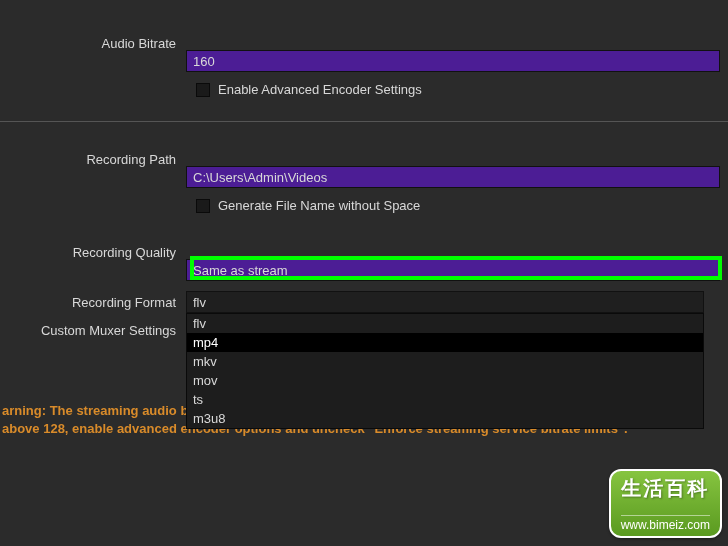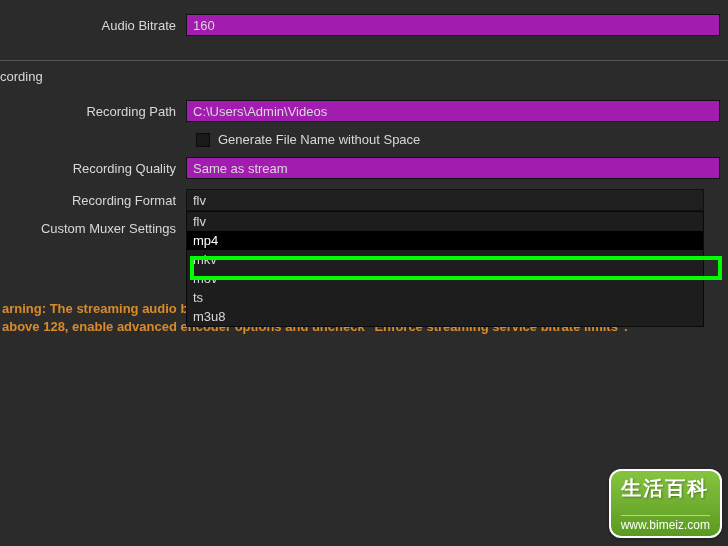--- a/index.html
+++ b/index.html
@@ -26,28 +26,29 @@
       margin-bottom: 10px;
     }
     .form-label {
       width: 186px;
       text-align: right;
       padding-right: 10px;
       color: #d8d8d8;
     }
     .form-input {
       flex: 1;
-      background: #a21caf;
+      background: #4c1d95;
       border: 1px solid #111;
       color: #d8d8d8;
       height: 22px;
       padding: 10px 6px;
       font-family: inherit;
       font-size: 13px;
       margin-right: 8px;
+      margin-top: 36px;
     }
     .checkbox-row {
       display: flex;
       align-items: center;
       margin-bottom: 10px;
       padding-left: 196px;
     }
     .checkbox-box {
       width: 14px;
       height: 14px;
@@ -152,24 +153,27 @@
   </style>
 </head>
 <body>
 
 <div class="form-area">
   <div class="form-row">
     <div class="form-label">Audio Bitrate</div>
     <input class="form-input" type="text" value="160" style="">
   </div>
 
+  <div class="checkbox-row">
+    <span class="checkbox-box"></span>
+    <span class="checkbox-label">Enable Advanced Encoder Settings</span>
+  </div>
 
   <hr class="section-divider">
 
-  <div class="section-title">cording</div>
 
   <div class="form-row">
     <div class="form-label">Recording Path</div>
     <input class="form-input" type="text" value="C:\Users\Admin\Videos" style="">
   </div>
 
   <div class="checkbox-row">
     <span class="checkbox-box"></span>
     <span class="checkbox-label">Generate File Name without Space</span>
   </div>

